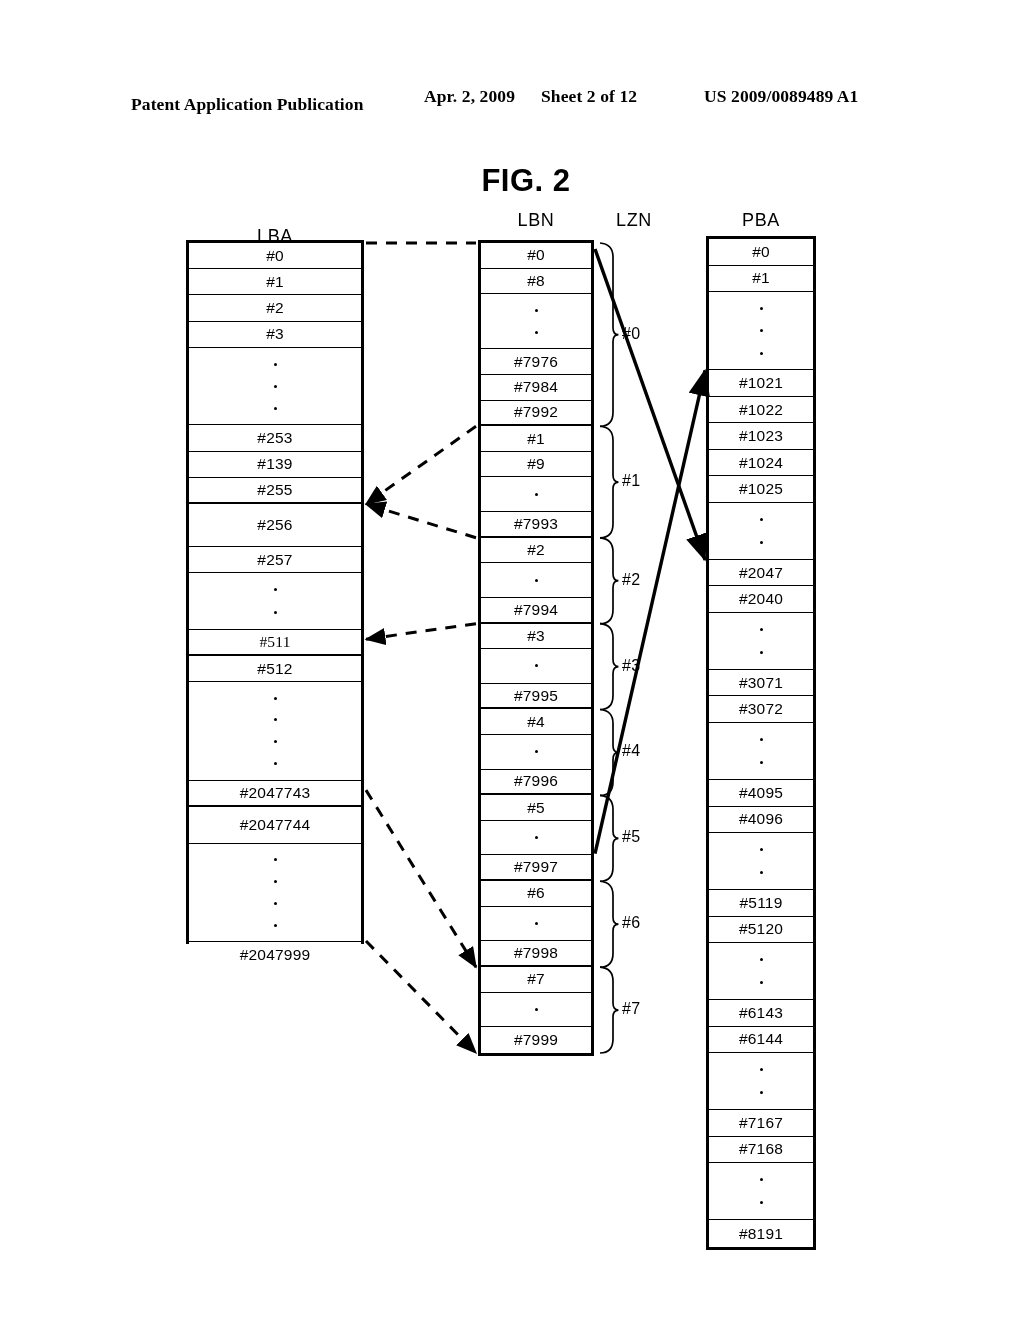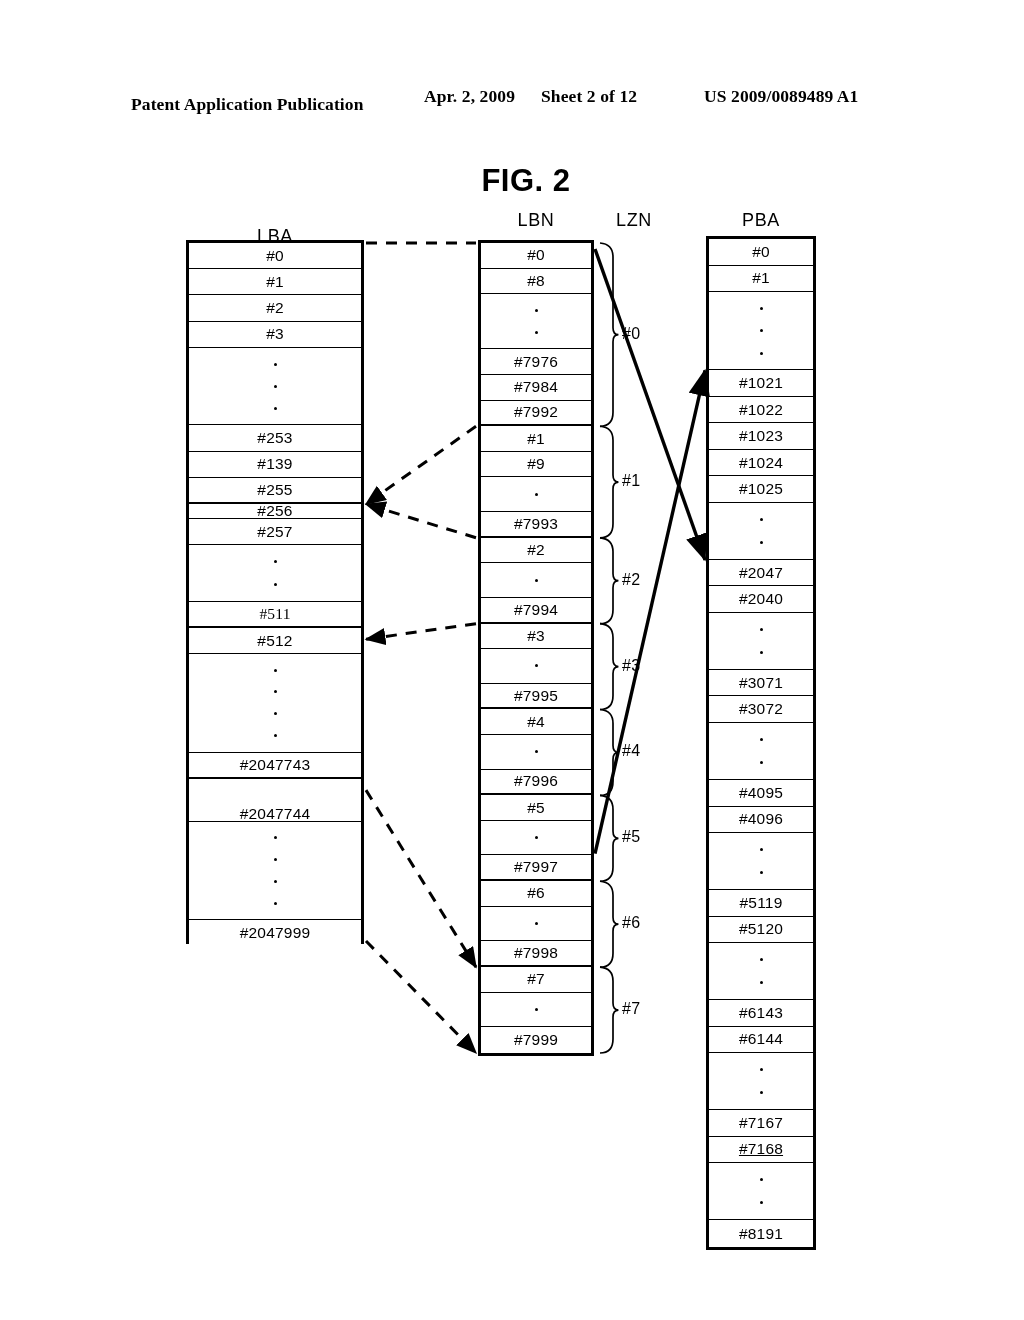--- a/index.html
+++ b/index.html
@@ -148,21 +148,21 @@
     </div>
     <div class="cell" style="height: 26.2406px; align-items: center;">
       <span>#253</span>
     </div>
     <div class="cell" style="height: 26.2406px;">
       <span>#139</span>
     </div>
     <div class="cell grp-end" style="height: 26.2406px;">
       <span>#255</span>
     </div>
-    <div class="cell" style="height: 15px;">
+    <div class="cell" style="height: 43px;">
       <span>#256</span>
     </div>
     <div class="cell" style="height: 26.2406px;">
       <span>#257</span>
     </div>
     <div class="cell dots" style="height: 56.4173px;">
       <i></i>
       <i></i>
     </div>
     <div class="cell grp-end" style="height: 26.2406px; font-family: Liberation Serif, serif;">
@@ -173,21 +173,21 @@
     </div>
     <div class="cell dots" style="height: 98.4023px;">
       <i></i>
       <i></i>
       <i></i>
       <i></i>
     </div>
     <div class="cell grp-end" style="height: 26.2406px;">
       <span>#2047743</span>
     </div>
-    <div class="cell" style="height: 14px; margin-top: 29px;">
+    <div class="cell" style="height: 37px;">
       <span>#2047744</span>
     </div>
     <div class="cell dots" style="height: 98.4023px;">
       <i></i>
       <i></i>
       <i></i>
       <i></i>
     </div>
     <div class="cell" style="height: 26.2406px;">
       <span>#2047999</span>
@@ -357,21 +357,21 @@
     <div class="cell" style="height: 26.5263px;">
       <span>#6144</span>
     </div>
     <div class="cell dots" style="height: 57.0316px;">
       <i></i>
       <i></i>
     </div>
     <div class="cell" style="height: 26.5263px;">
       <span>#7167</span>
     </div>
-    <div class="cell" style="height: 26.5263px; text-decoration: underline;">
+    <div class="cell" style="height: 26.5263px;">
       <span>#7168</span>
     </div>
     <div class="cell dots" style="height: 57.0316px;">
       <i></i>
       <i></i>
     </div>
     <div class="cell" style="height: 26.5263px;">
       <span>#8191</span>
     </div>
   </div>

